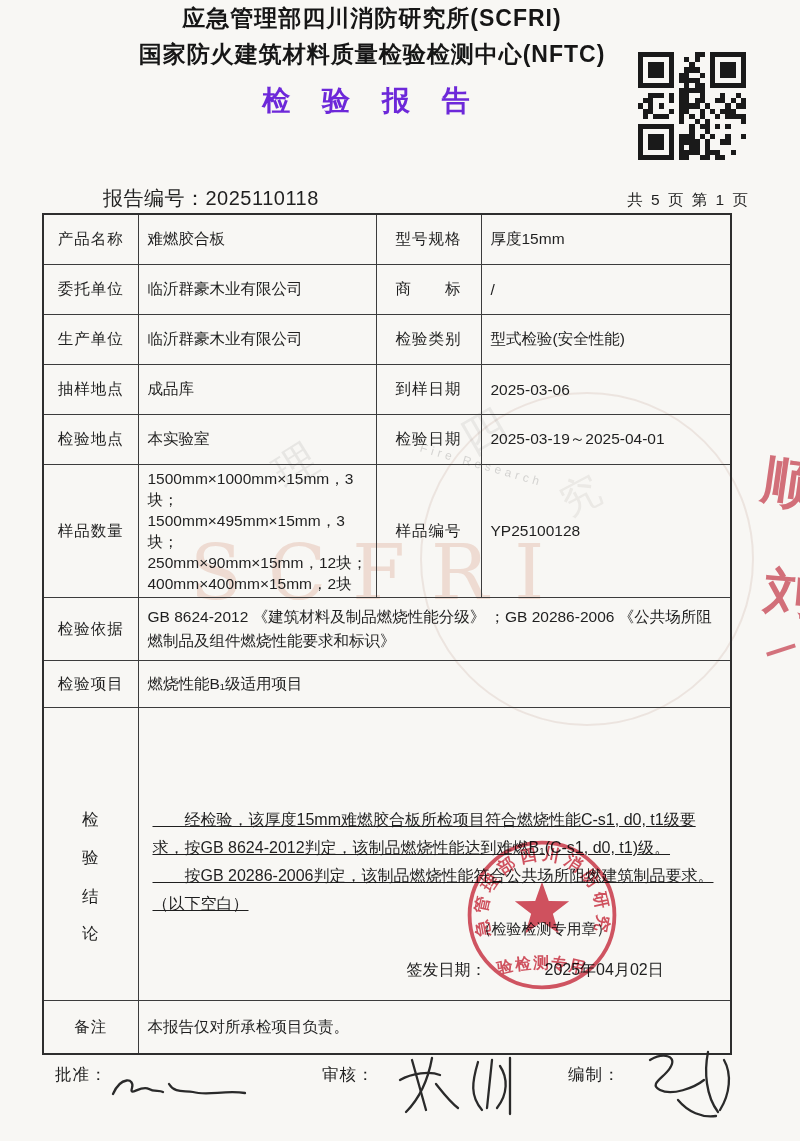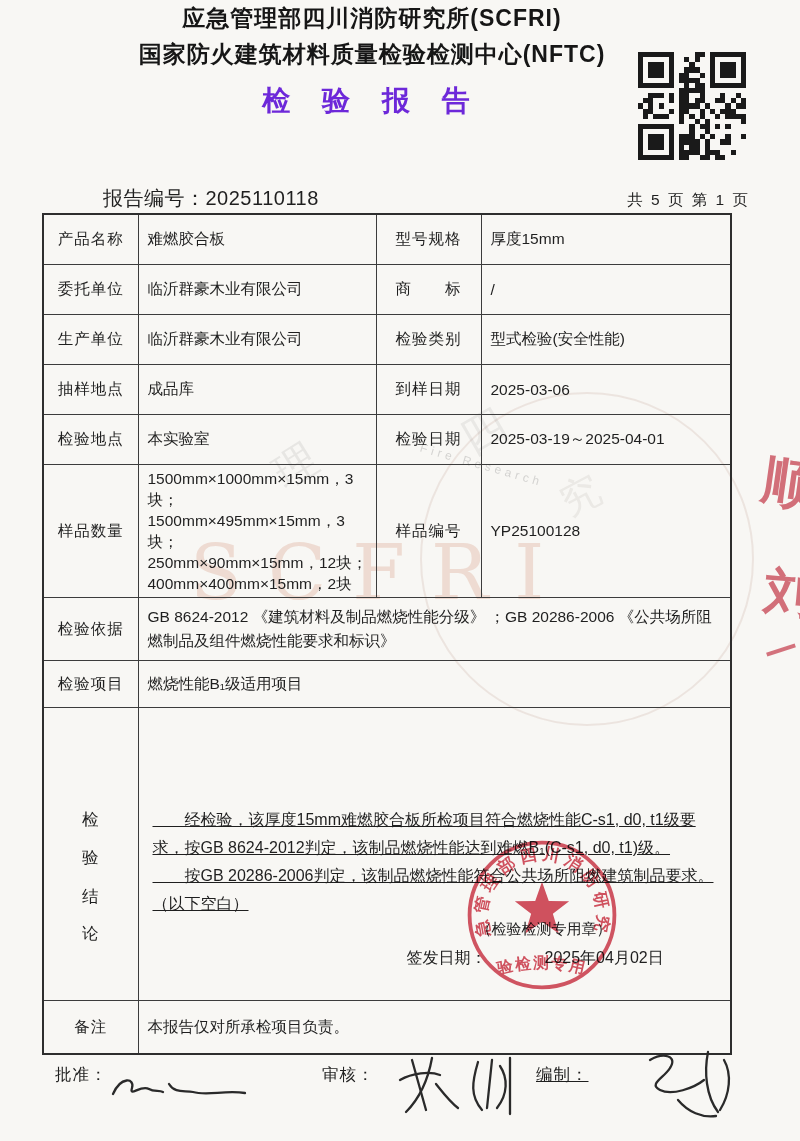--- a/index.html
+++ b/index.html
@@ -44,21 +44,21 @@
   td.pre{white-space:pre-line; line-height:21px; font-size:15px;}
   td.vcell{padding:0;}
   .vtext{writing-mode:vertical-rl; text-orientation:upright; letter-spacing:38px;
     margin:0 auto; font-size:16.5px; padding-top:40px;}
   td.conclv{position:relative; padding:0; vertical-align:top;text-decoration:underline;}
   .concl-text{padding:16px 14px 0 14px; font-size:16px; line-height:28px;}
   .concl-text p{margin:0;}
   .stamp-note{position:absolute; left:338px; top:212px; font-size:15px; z-index:1;}
   .stamp{position:absolute; left:322px; top:126px; width:162px; height:162px;
     z-index:2; opacity:.88; mix-blend-mode:multiply;}
-  .sign-date{position:absolute; left:268px; top:240px; display:flex; gap:58px;
+  .sign-date{position:absolute; left:268px; top:252px; display:flex; gap:58px;
     font-size:16px; z-index:1;}
   
   .footer{position:absolute; left:0; top:1052px; width:800px; height:80px;}
   .sig-label{position:absolute; font-size:16.5px; letter-spacing:1px; top:12px;}
   .sig{position:absolute;}
   .sig path{stroke:#2a2a2a; stroke-width:2.3; fill:none; stroke-linecap:round; stroke-linejoin:round;}
 </style>
 </head>
 <body>
 
@@ -320,21 +320,21 @@
     <svg class="sig" style="left:390px; top:-4px;" width="140" height="78" viewBox="0 0 140 78">
       <path d="M22 12 L36 62"></path>
       <path d="M10 32 C22 25 40 23 50 27"></path>
       <path d="M42 10 C38 32 30 50 16 64"></path>
       <path d="M46 36 C54 46 60 54 68 60"></path>
       <path d="M88 14 C82 34 80 48 92 62"></path>
       <path d="M102 12 L97 60"></path>
       <path d="M110 18 C118 30 118 46 107 60"></path>
       <path d="M120 10 L120 66"></path>
     </svg>
-    <span class="sig-label" style="left:536px;text-decoration:underline;">编制：</span>
+    <span class="sig-label" style="left:568px;">编制：</span>
     <svg class="sig" style="left:622px; top:-8px;" width="120" height="85" viewBox="0 0 120 85">
       <path d="M28 16 C42 8 56 12 48 24 C42 34 26 40 38 46 C50 52 72 44 82 36"></path>
       <path d="M86 8 C82 28 84 52 96 68"></path>
       <path d="M102 16 C110 30 108 50 98 66"></path>
       <path d="M56 56 C66 68 80 74 94 72"></path>
     </svg>
   </div>
 
 </div>
 

